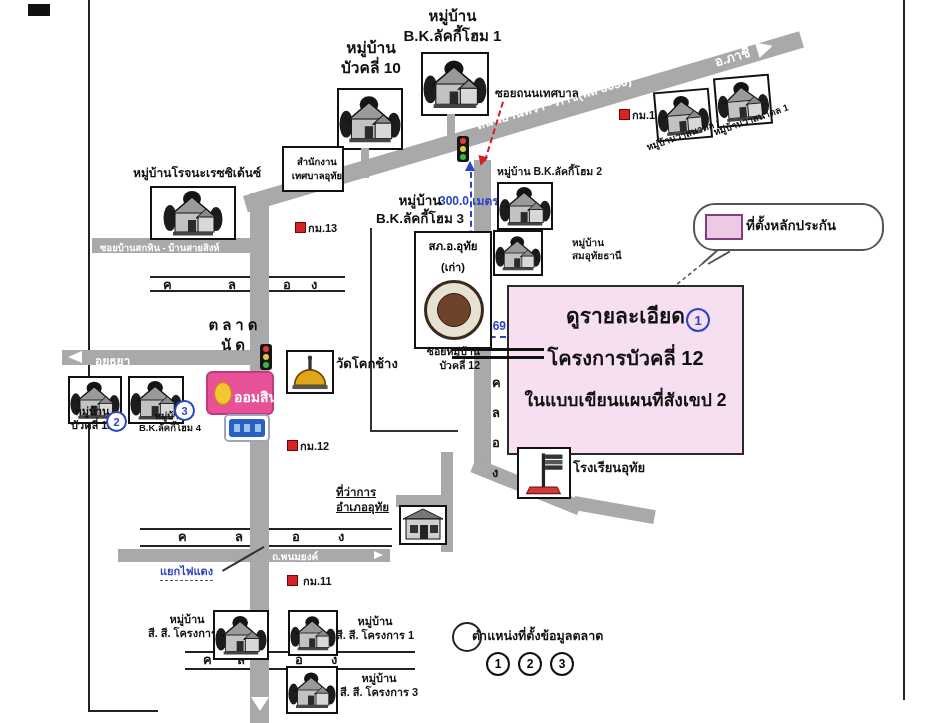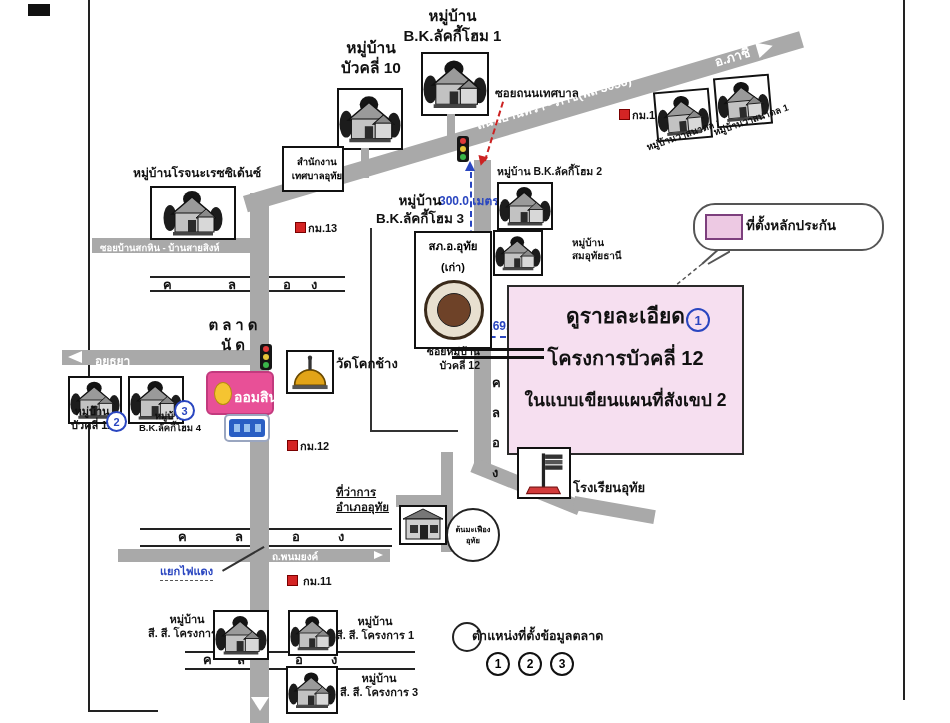--- a/index.html
+++ b/index.html
@@ -277,31 +277,27 @@
 บัวคลี่ 12</div>
 
   <div class="t" style="left:336px;top:485px;width:72px;font-size:11.5px;text-decoration:underline;">ที่ว่าการ
 อำเภออุทัย</div>
   <div class="housebox" style="left:399px;top:505px;width:44px;height:36px;">
     <svg>
         <use href="#sym-office"></use>
       </svg>
     </div>
 
-  <div class="circ" style="left:446px;top:508px;width:50px;height:50px;border:2px solid #222;z-index:5;">
-    <span style="white-space:pre-line;font-weight:bold;font-size:7.5px;text-align:center;line-height:1.5;">ต้นมะเฟือง
-อุทัย</span>
-  </div>
 
   <div class="housebox" style="left:517px;top:447px;width:50px;height:48px;z-index:5;">
     <svg>
         <use href="#sym-school"></use>
       </svg>
     </div>
-  <span class="t" style="left:573px;top:460px;font-size:13px;margin-top:20px;">โรงเรียนอุทัย</span>
+  <span class="t" style="left:573px;top:460px;font-size:13px;">โรงเรียนอุทัย</span>
 
   <div class="abs" style="left:206px;top:371px;width:64px;height:40px;background:#e85097;border:2px solid #c23a7e;border-radius:6px;z-index:5;">
     <div style="position:absolute;left:6px;top:9px;width:16px;height:21px;background:#f5c431;border-radius:50%;border:1px solid #b78c10;"></div>
     <span style="position:absolute;left:26px;top:13px;color:#fff;font-weight:bold;font-size:14px;">ออมสิน</span>
   </div>
 
   <div class="abs" style="left:224px;top:414px;width:42px;height:24px;background:#fff;border:2px solid #9aa6c0;border-radius:5px;z-index:5;">
     <div style="position:absolute;left:3px;top:3px;right:3px;bottom:3px;background:#2a5fc4;border-radius:3px;display:flex;align-items:center;justify-content:space-evenly;">
       <i style="width:6px;height:8px;background:#9cc3f0;display:block;"></i>
       <i style="width:6px;height:8px;background:#9cc3f0;display:block;"></i>

